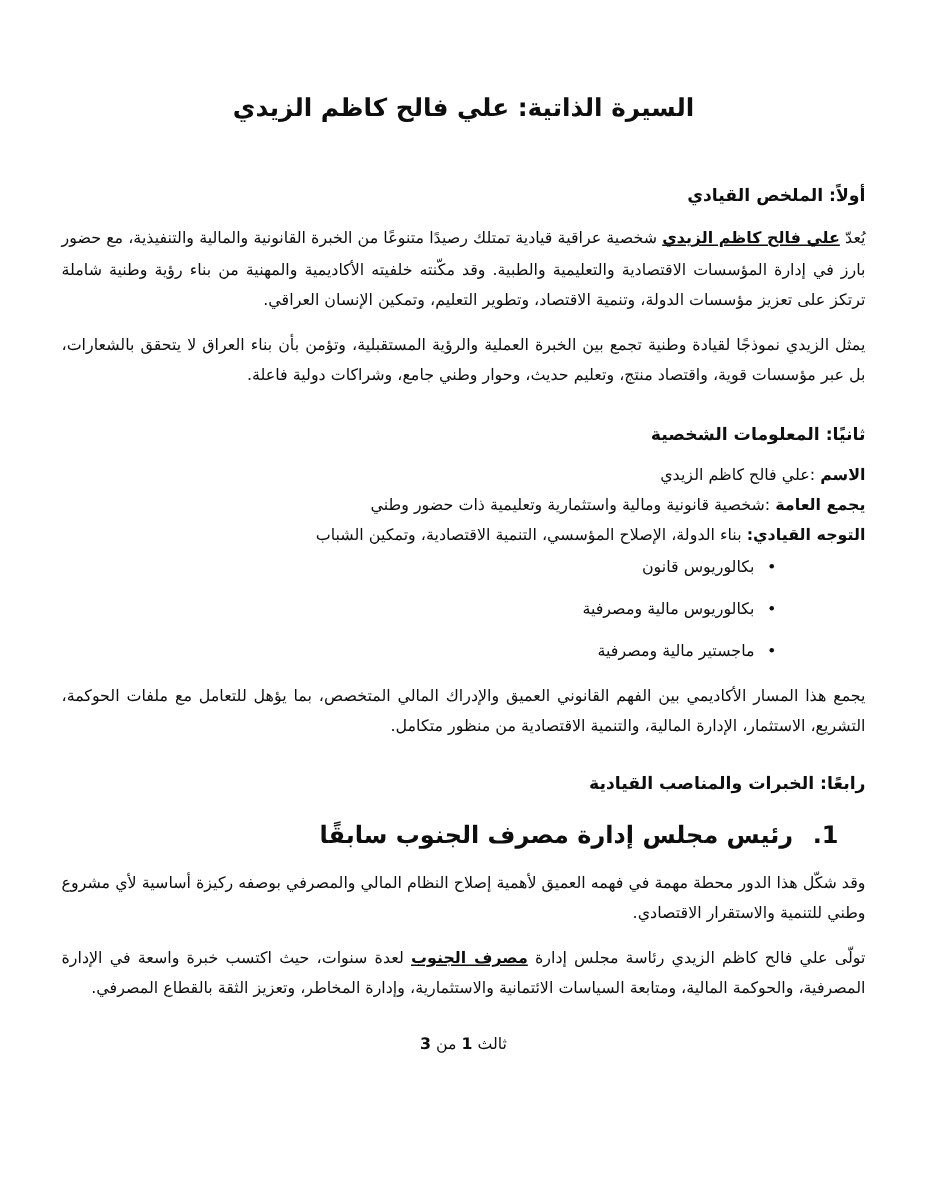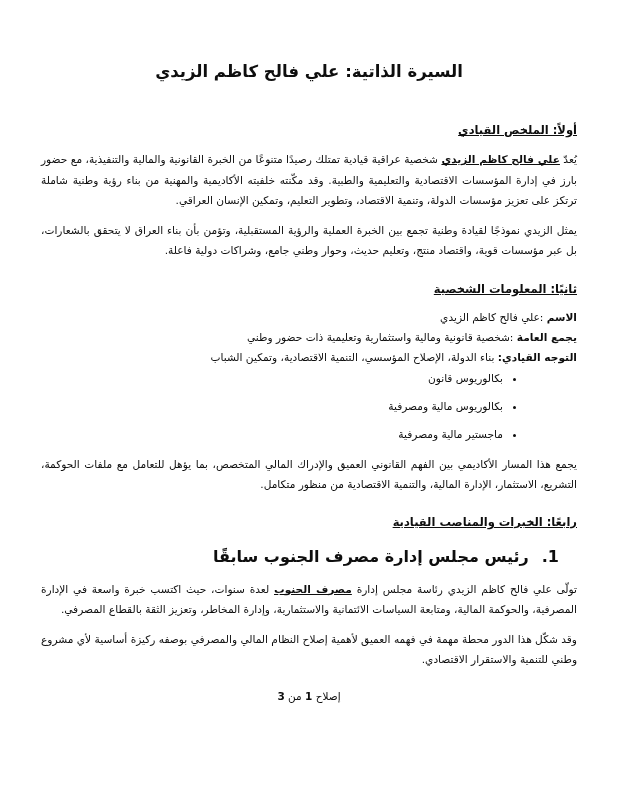--- a/index.html
+++ b/index.html
@@ -21,21 +21,20 @@
     font-weight: bold;
     text-align: center;
     margin: 0 0 38px 0;
     line-height: 1.45;
   }
   .sec-heading {
     font-size: 11.5px;
     font-weight: bold;
     margin: 20px 0 0 0;
     line-height: 1.5;
-    text-decoration: underline;
   }
   .para {
     font-size: 10.6px;
     line-height: 1.92;
     text-align: justify;
     margin: 10px 0 0 0;
   }
   .para .bold-seg { font-weight: bold; text-decoration: underline; }
   .info-block {
     font-size: 10.6px;
@@ -98,24 +97,24 @@
     <li>بكالوريوس مالية ومصرفية</li>
     <li>ماجستير مالية ومصرفية</li>
   </ul>
 
   <p class="para">يجمع هذا المسار الأكاديمي بين الفهم القانوني العميق والإدراك المالي المتخصص، بما يؤهل للتعامل مع ملفات الحوكمة، التشريع، الاستثمار، الإدارة المالية، والتنمية الاقتصادية من منظور متكامل.</p>
 
   <div class="sec-heading">رابعًا: الخبرات والمناصب القيادية</div>
 
   <div class="num-heading"><span class="num">1.</span><span>رئيس مجلس إدارة مصرف الجنوب سابقًا</span></div>
 
+  <p class="para">وقد شكّل هذا الدور محطة مهمة في فهمه العميق لأهمية إصلاح النظام المالي والمصرفي بوصفه ركيزة أساسية لأي مشروع وطني للتنمية والاستقرار الاقتصادي.</p>
+
   <p class="para"><span>تولّى علي فالح كاظم الزيدي رئاسة مجلس إدارة </span><span class="bold-seg">مصرف الجنوب</span><span> لعدة سنوات، حيث اكتسب خبرة واسعة في الإدارة المصرفية، والحوكمة المالية، ومتابعة السياسات الائتمانية والاستثمارية، وإدارة المخاطر، وتعزيز الثقة بالقطاع المصرفي.</span></p>
 
-  <p class="para">وقد شكّل هذا الدور محطة مهمة في فهمه العميق لأهمية إصلاح النظام المالي والمصرفي بوصفه ركيزة أساسية لأي مشروع وطني للتنمية والاستقرار الاقتصادي.</p>
-
   <div class="page-footer">
-    <span>إصلاح</span>
+    <span>ثالث</span>
     <span class="pg-num">1</span>
     <span>من</span>
     <span class="pg-num">3</span>
   </div>
 
 </div>
 
 </body></html>

